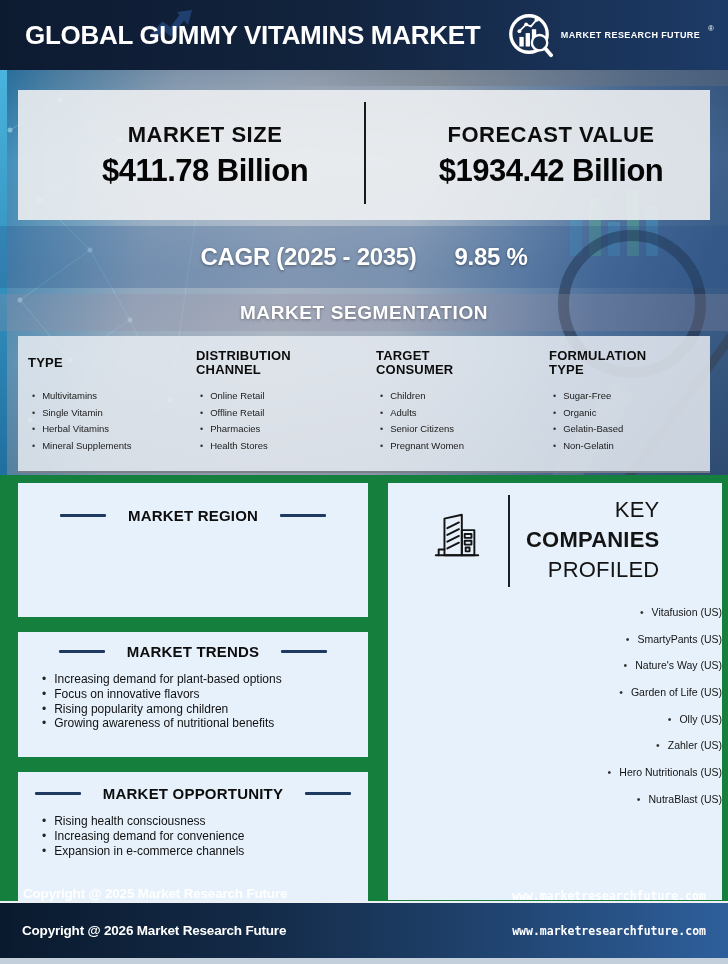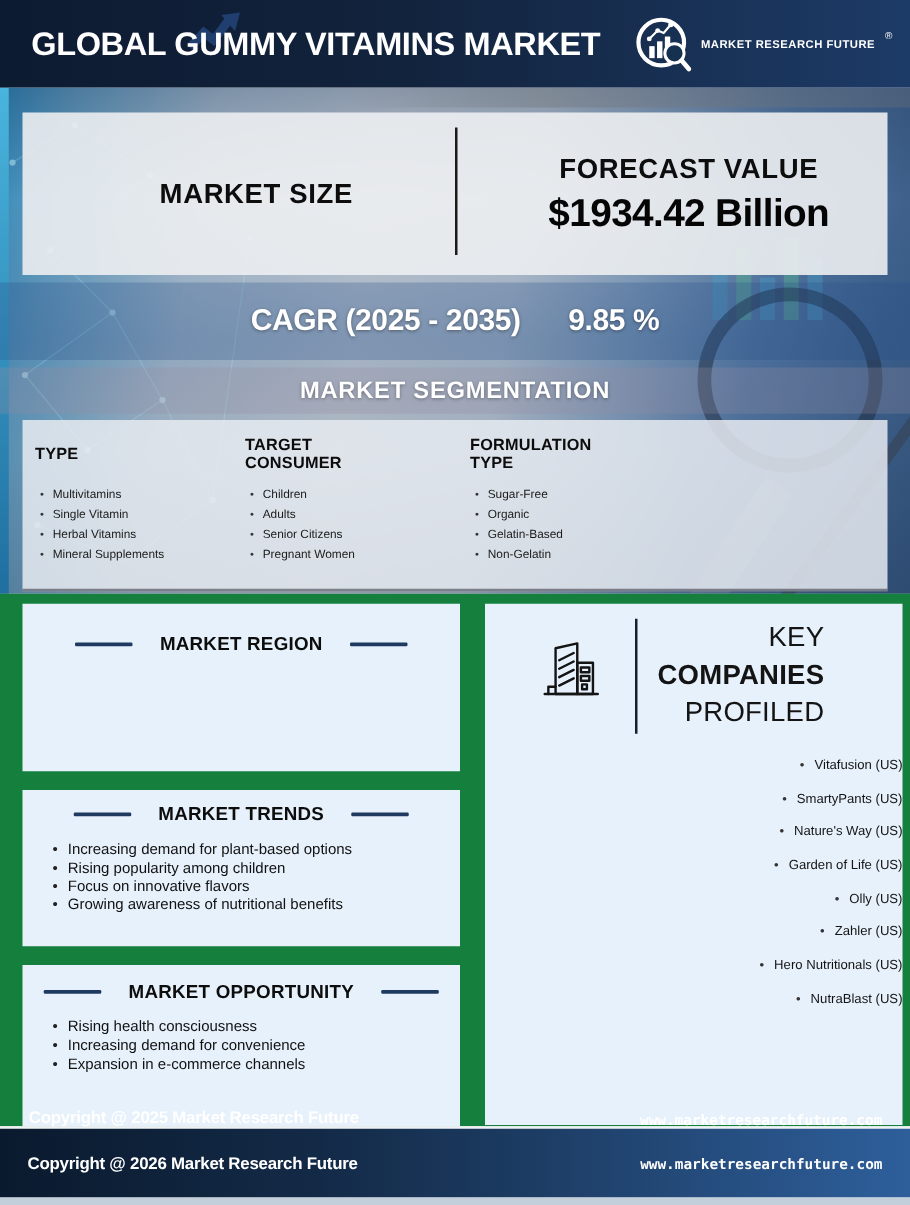--- a/index.html
+++ b/index.html
@@ -230,20 +230,21 @@
     <div class="bar-a" style="height:50px"></div>
   </div>
   <div class="magnifier"></div>
   <div class="mag-handle"></div>
   <div class="deco-pencil"></div>
   <div class="photo-edge"></div>
 
   <div class="stats-panel">
     <div class="stat-half">
       <div class="stat-label">MARKET SIZE</div>
+      <div class="stat-value">$411.78 Billion</div>
     </div>
     <div class="stat-half">
       <div class="stat-label">FORECAST VALUE</div>
       <div class="stat-value">$1934.42 Billion</div>
     </div>
     <div class="stats-divider"></div>
   </div>
 
   <div class="cagr-row">
     <span>CAGR (2025 - 2035)</span>
@@ -258,20 +259,29 @@
     <div class="seg-col">
       <div class="seg-col-heading">TYPE</div>
       <ul>
         <li>Multivitamins</li>
         <li>Single Vitamin</li>
         <li>Herbal Vitamins</li>
         <li>Mineral Supplements</li>
       </ul>
     </div>
     <div class="seg-col">
+      <div class="seg-col-heading">DISTRIBUTION CHANNEL</div>
+      <ul>
+        <li>Online Retail</li>
+        <li>Offline Retail</li>
+        <li>Pharmacies</li>
+        <li>Health Stores</li>
+      </ul>
+    </div>
+    <div class="seg-col">
       <div class="seg-col-heading">TARGET CONSUMER</div>
       <ul>
         <li>Children</li>
         <li>Adults</li>
         <li>Senior Citizens</li>
         <li>Pregnant Women</li>
       </ul>
     </div>
     <div class="seg-col">
       <div class="seg-col-heading">FORMULATION TYPE</div>
@@ -296,22 +306,22 @@
   </div>
 
   <div class="panel panel-trends">
     <div class="section-heading">
       <span class="dash"></span>
       <h2>MARKET TRENDS</h2>
       <span class="dash"></span>
     </div>
     <ul class="bullet-list">
       <li>Increasing demand for plant-based options</li>
+      <li>Focus on innovative flavors</li>
       <li>Rising popularity among children</li>
-      <li>Focus on innovative flavors</li>
       <li>Growing awareness of nutritional benefits</li>
     </ul>
   </div>
 
   <div class="panel panel-opp">
     <div class="section-heading">
       <span class="dash"></span>
       <h2>MARKET OPPORTUNITY</h2>
       <span class="dash"></span>
     </div>

